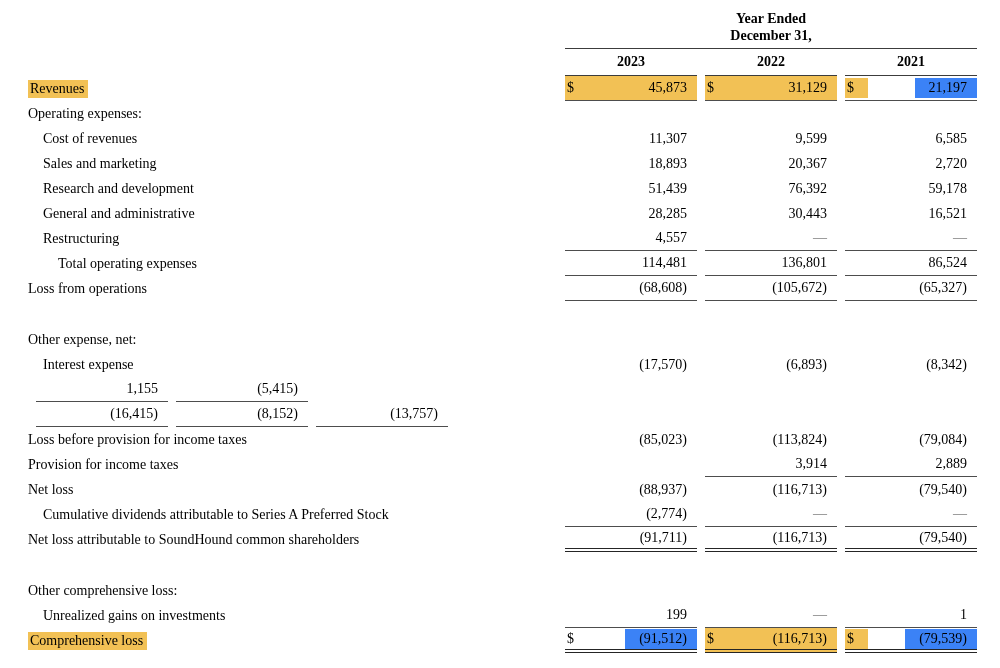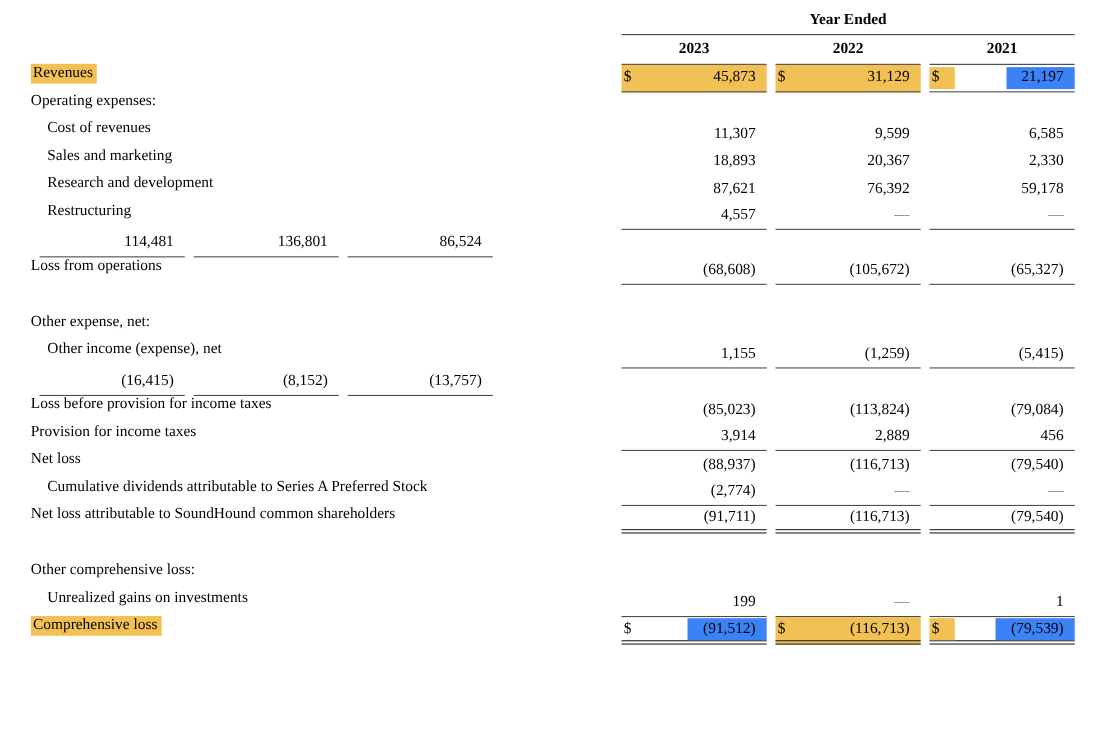--- a/index.html
+++ b/index.html
@@ -36,21 +36,21 @@
   .years-row { display: flex; height: 27px; font-weight: bold; }
   .year-cell {
     width: 132px;
     margin-left: 8px;
     display: flex;
     justify-content: center;
     align-items: center;
     height: 100%;
     border-bottom: 1.5px solid #3c3c3c;
   }
-  .row { display: flex; height: 25px; }
+  .row { display: flex; height: 25px; align-items: center; }
   .row.spacer { height: 26px; }
   .indent-1 { padding-left: 15px; font-family: Liberation Serif, serif; }
   .indent-2 { padding-left: 30px; }
   .dollar { padding-left: 2px; line-height: 20px; }
   .val { padding-right: 10px; line-height: 20px; }
   .dash { color: #7d7d7d; }
   .b-single { border-bottom: 1.5px solid #4d4d4d; }
   .b-double { border-bottom: 4px double #252525; }
   .hl-full { background: #f2c155; }
   .dollar.hl-seg { background: #f2c155; padding-right: 14px; }
@@ -59,20 +59,21 @@
 </style>
 </head>
 <body>
 
 <div class="sheet">
 
   <div class="hdr-row">
     <div class="label"></div>
     <div class="span3">
       <div>Year Ended</div>
+      <div>December 31,</div>
     </div>
   </div>
 
   <div class="years-row">
     <div class="label"></div>
     <div class="year-cell">2023</div>
     <div class="year-cell">2022</div>
     <div class="year-cell">2021</div>
   </div>
 
@@ -118,54 +119,70 @@
         <div class="col">
           <span class="dollar"></span>
           <span class="val">18,893</span>
         </div>
         <div class="col">
           <span class="dollar"></span>
           <span class="val">20,367</span>
         </div>
         <div class="col">
           <span class="dollar"></span>
-          <span class="val">2,330</span>
+          <span class="val">2,720</span>
         </div>
       </div>
       <div class="row">
         <div class="label indent-1"><span>Research and development</span></div>
         <div class="col">
           <span class="dollar"></span>
-          <span class="val">87,621</span>
+          <span class="val">51,439</span>
         </div>
         <div class="col">
           <span class="dollar"></span>
           <span class="val">76,392</span>
         </div>
         <div class="col">
           <span class="dollar"></span>
           <span class="val">59,178</span>
         </div>
       </div>
       <div class="row">
+        <div class="label indent-1"><span>General and administrative</span></div>
+        <div class="col">
+          <span class="dollar"></span>
+          <span class="val">28,285</span>
+        </div>
+        <div class="col">
+          <span class="dollar"></span>
+          <span class="val">30,443</span>
+        </div>
+        <div class="col">
+          <span class="dollar"></span>
+          <span class="val">16,521</span>
+        </div>
+      </div>
+      <div class="row">
         <div class="label indent-1"><span>Restructuring</span></div>
         <div class="col b-single">
           <span class="dollar"></span>
           <span class="val">4,557</span>
         </div>
         <div class="col b-single">
           <span class="dollar"></span>
           <span class="val dash">—</span>
         </div>
         <div class="col b-single">
           <span class="dollar"></span>
           <span class="val dash">—</span>
         </div>
       </div>
       <div class="row">
+        <div class="label indent-2"><span>Total operating expenses</span></div>
         <div class="col b-single">
           <span class="dollar"></span>
           <span class="val">114,481</span>
         </div>
         <div class="col b-single">
           <span class="dollar"></span>
           <span class="val">136,801</span>
         </div>
         <div class="col b-single">
           <span class="dollar"></span>
@@ -188,31 +205,41 @@
         </div>
       </div>
       <div class="row spacer"></div>
       <div class="row">
         <div class="label indent-0"><span>Other expense, net:</span></div>
         <div class="col"></div>
         <div class="col"></div>
         <div class="col"></div>
       </div>
       <div class="row">
-        <div class="label indent-1"><span>Other income (expense), net</span></div>
+        <div class="label indent-1"><span>Interest expense</span></div>
+        <div class="col">
+          <span class="dollar"></span>
+          <span class="val">(17,570)</span>
+        </div>
+        <div class="col">
+          <span class="dollar"></span>
+          <span class="val">(6,893)</span>
+        </div>
+        <div class="col">
+          <span class="dollar"></span>
+          <span class="val">(8,342)</span>
+        </div>
+      </div>
+      <div class="row">
         <div class="col b-single">
           <span class="dollar"></span>
           <span class="val">1,155</span>
         </div>
         <div class="col b-single">
           <span class="dollar"></span>
-          <span class="val">(1,259)</span>
-        </div>
-        <div class="col b-single">
-          <span class="dollar"></span>
           <span class="val">(5,415)</span>
         </div>
       </div>
       <div class="row">
         <div class="col b-single">
           <span class="dollar"></span>
           <span class="val">(16,415)</span>
         </div>
         <div class="col b-single">
           <span class="dollar"></span>
@@ -240,24 +267,20 @@
       </div>
       <div class="row">
         <div class="label indent-0"><span>Provision for income taxes</span></div>
         <div class="col b-single">
           <span class="dollar"></span>
           <span class="val">3,914</span>
         </div>
         <div class="col b-single">
           <span class="dollar"></span>
           <span class="val">2,889</span>
-        </div>
-        <div class="col b-single">
-          <span class="dollar"></span>
-          <span class="val">456</span>
         </div>
       </div>
       <div class="row">
         <div class="label indent-0"><span>Net loss</span></div>
         <div class="col">
           <span class="dollar"></span>
           <span class="val">(88,937)</span>
         </div>
         <div class="col">
           <span class="dollar"></span>

